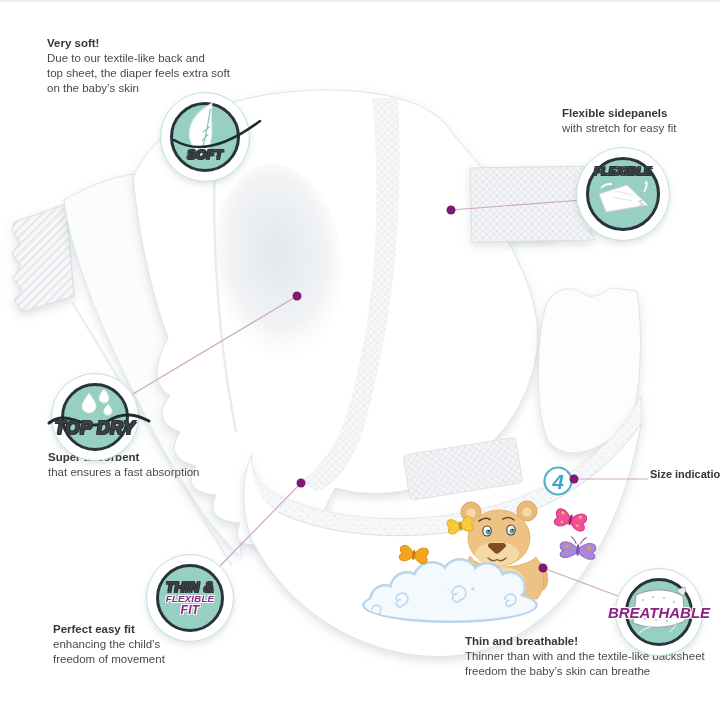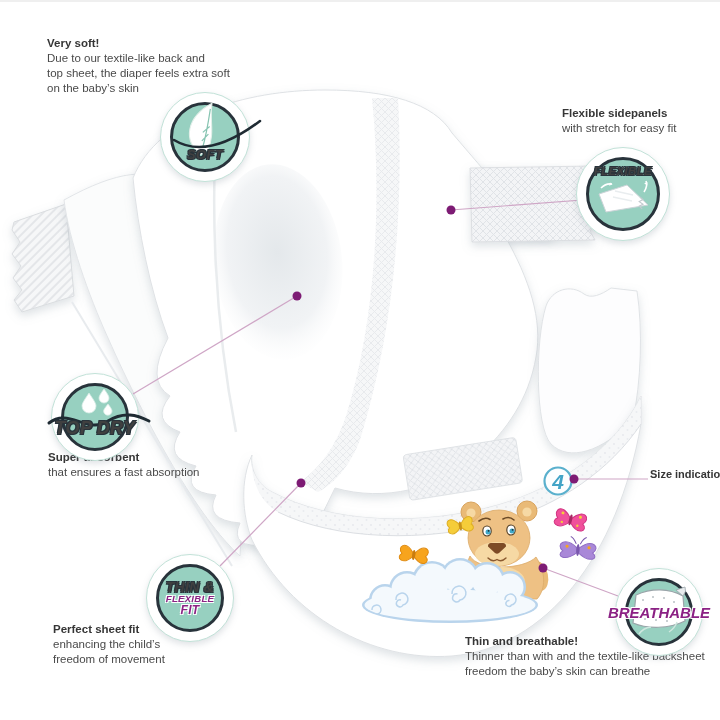--- a/index.html
+++ b/index.html
@@ -195,21 +195,21 @@
     <div class="t">Flexible sidepanels</div>
     <div>with stretch for easy fit</div>
   </div>
 
   <div class="callout" style="left:48px;top:450px">
     <div class="t">Super absorbent</div>
     <div>that ensures a fast absorption</div>
   </div>
 
   <div class="callout" style="left:53px;top:622px">
-    <div class="t">Perfect sheet fit</div>
+    <div class="t">Perfect easy fit</div>
     <div>enhancing the child’s</div>
     <div>freedom of movement</div>
   </div>
 
   <div class="callout" style="left:650px;top:467px">
     <div class="t" style="font-size:11px">Size indication</div>
   </div>
 
   <div class="callout" style="left:465px;top:634px">
     <div class="t">Thin and breathable!</div>

